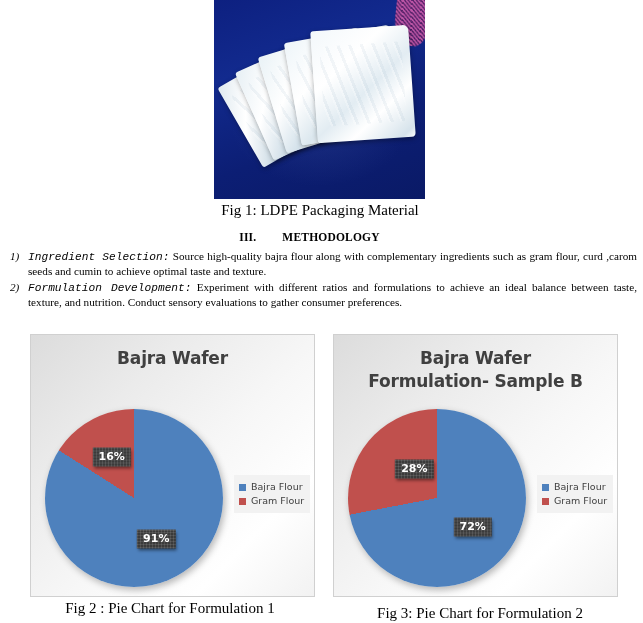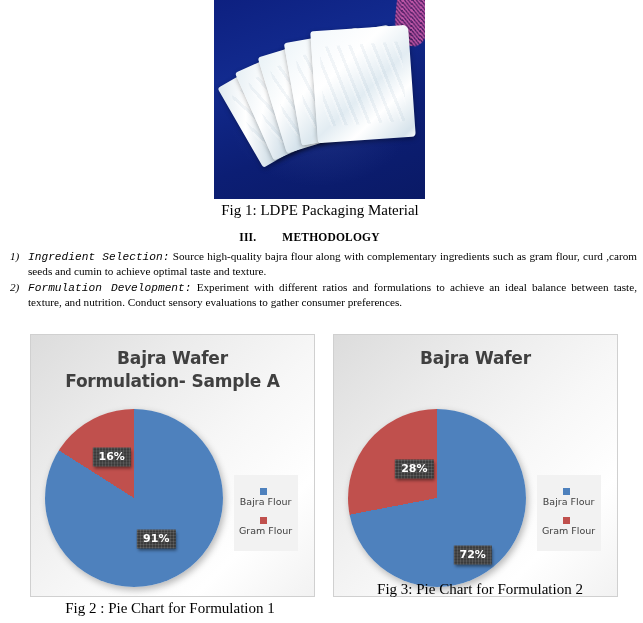--- a/index.html
+++ b/index.html
@@ -80,21 +80,21 @@
   .fig-caption {
     position: absolute;
     text-align: center;
     font-family: "Liberation Serif", serif;
     font-size: 15px;
     color: #000;
     line-height: 14px;
   }
   #fig1-caption { left: 160px; top: 203px; width: 320px; }
   #fig2-caption { left: 20px;  top: 601px; width: 300px; }
-  #fig3-caption { left: 330px; top: 582px; width: 300px; text-align: center; }
+  #fig3-caption { left: 330px; top: 606px; width: 300px; text-align: center; }
 
   
   .method-head {
     position: absolute;
     left: 0;
     top: 231px;
     width: 619px;
     text-align: center;
     font-weight: bold;
     font-size: 11.5px;
@@ -199,22 +199,21 @@
     padding: 5px 6px 5px 5px;
     font-family: "DejaVu Sans", sans-serif;
     font-size: 9.5px;
     color: #404040;
     line-height: 14px;
   }
   .legend-row {
     display: flex;
     align-items: center;
     white-space: nowrap;
-    margin: 8px 0;
-    flex-direction: column;
+    margin: 0 0;
   }
   .legend-swatch {
     width: 7px;
     height: 7px;
     margin-right: 5px;
     flex: 0 0 auto;
   }
 </style>
 </head>
 <body>
@@ -252,21 +251,20 @@
   </div>
   <div class="method-item">
     <div class="method-marker">2)</div>
     <div class="method-body"><span class="lead">Formulation Development:</span><span> Experiment with different ratios and formulations to achieve an ideal balance between taste, texture, and nutrition. Conduct sensory evaluations to gather consumer preferences.</span></div>
   </div>
 </div>
 
 <div class="chart" id="chart-sample-a">
   <div class="chart-title">
     <div>Bajra Wafer</div>
-    <div>Formulation- Sample A</div>
   </div>
   <div class="pie-area">
     <div class="pie" id="pie-a" style="background: conic-gradient(rgb(78, 129, 189) 0deg, rgb(78, 129, 189) 302.4deg, rgb(192, 80, 77) 302.4deg, rgb(192, 80, 77) 360deg);"></div>
     <div class="slice-label" id="lbl-a-0" style="left: 62.5256%; top: 72.784%;">91%</div>
     <div class="slice-label" id="lbl-a-1" style="left: 37.4744%; top: 27.216%; text-align: right;">16%</div>
   </div>
   <div class="legend" id="legend-a" style="left: 203px; top: 140px;">
     <div class="legend-row">
       <span class="legend-swatch" id="sw-a-0" style="background: rgb(78, 129, 189);"></span>
       <span>Bajra Flour</span>
@@ -276,24 +274,25 @@
       <span>Gram Flour</span>
     </div>
   </div>
 </div>
 
 <div class="fig-caption" id="fig2-caption">Fig 2 : Pie Chart for Formulation 1</div>
 
 <div class="chart" id="chart-sample-b">
   <div class="chart-title">
     <div>Bajra Wafer</div>
+    <div>Formulation- Sample B</div>
   </div>
   <div class="pie-area">
     <div class="pie" id="pie-b" style="background: conic-gradient(rgb(78, 129, 189) 0deg, rgb(78, 129, 189) 259.2deg, rgb(192, 80, 77) 259.2deg, rgb(192, 80, 77) 360deg);"></div>
-    <div class="slice-label" id="lbl-b-0" style="left: 70.0333%; top: 66.573%; margin-top: 28px;">72%</div>
+    <div class="slice-label" id="lbl-b-0" style="left: 70.0333%; top: 66.573%;">72%</div>
     <div class="slice-label" id="lbl-b-1" style="left: 29.9667%; top: 33.427%; margin-left: 13px;">28%</div>
   </div>
   <div class="legend" id="legend-b" style="left: 203px; top: 140px;">
     <div class="legend-row">
       <span class="legend-swatch" id="sw-b-0" style="background: rgb(78, 129, 189);"></span>
       <span>Bajra Flour</span>
     </div>
     <div class="legend-row">
       <span class="legend-swatch" id="sw-b-1" style="background: rgb(192, 80, 77);"></span>
       <span>Gram Flour</span>

